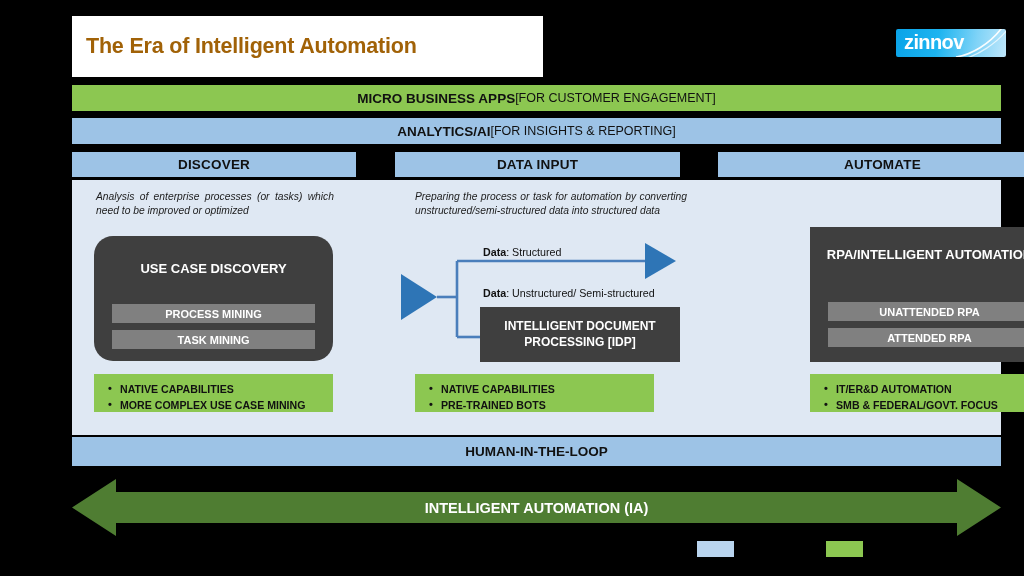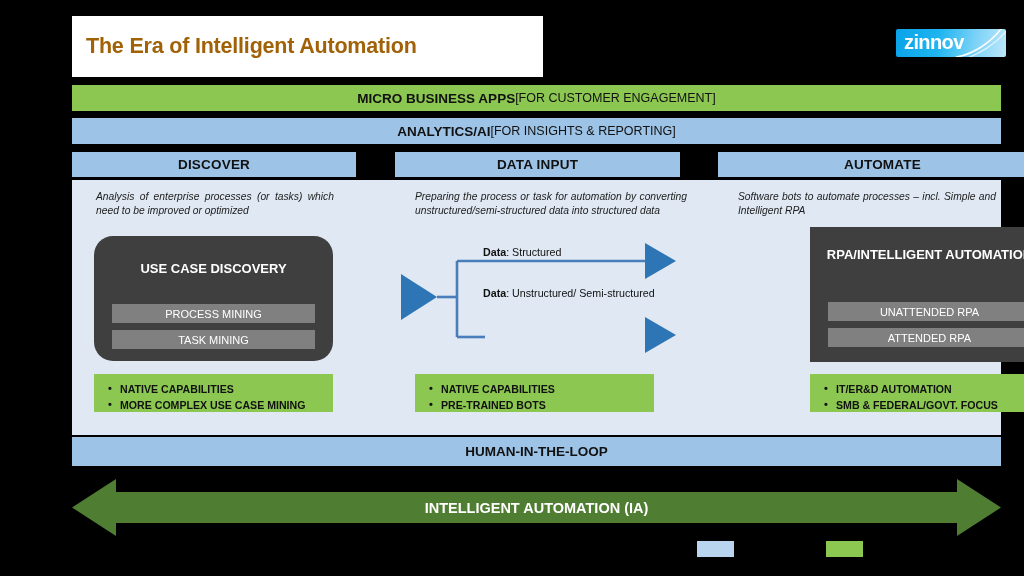--- a/index.html
+++ b/index.html
@@ -108,21 +108,21 @@
     position: absolute;
     background: #3f3f3f;
     display: flex; flex-direction: column; align-items: center;
   }
   .dark-title {
     color: #ffffff; font-weight: bold; font-size: 13px;
     text-align: center; line-height: 1.28;
   }
   .grey-bar {
     background: #808080;
-    color: #ffffff; font-weight: normal; font-size: 11px;
+    color: #ffffff; font-weight: bold; font-size: 11px;
     display: flex; align-items: center; justify-content: center;
     text-align: center;
   }
 
   #box-discovery { left: 22px; top: 56px; width: 239px; height: 125px; border-radius: 19px; }
   #box-discovery .dark-title { margin-top: 25px; }
   #box-discovery .grey-bar { position: absolute; left: 18px; width: 203px; height: 19px; }
   #bar-process { top: 68px; }
   #bar-task    { top: 94px; }
 
@@ -266,32 +266,34 @@
         </svg>
 
         <div class="flow-label" id="lbl-structured">
           <b>Data</b><span>: Structured</span>
         </div>
 
         <div class="flow-label" id="lbl-unstructured">
           <b>Data</b><span>: Unstructured/ Semi-structured</span>
         </div>
 
+        <div id="box-idp">
+          <div class="dark-title">INTELLIGENT DOCUMENT PROCESSING [IDP]</div>
+        </div>
       </div>
 
       <div class="green-box" id="green2">
         <ul>
           <li>NATIVE CAPABILITIES</li>
           <li>PRE-TRAINED BOTS</li>
         </ul>
       </div>
     </div>
 
     <div class="col" id="col3">
-      <div class="col-desc" id="desc3">Software bots to automate processes – incl. Simple and Intelligent RPA</div>
 
       <div class="dark-box" id="box-rpa">
         <div class="dark-title">RPA/INTELLIGENT AUTOMATION</div>
         <div class="grey-bar" id="bar-unattended">UNATTENDED RPA</div>
         <div class="grey-bar" id="bar-attended">ATTENDED RPA</div>
       </div>
 
       <div class="green-box" id="green3">
         <ul>
           <li>IT/ER&amp;D AUTOMATION</li>

